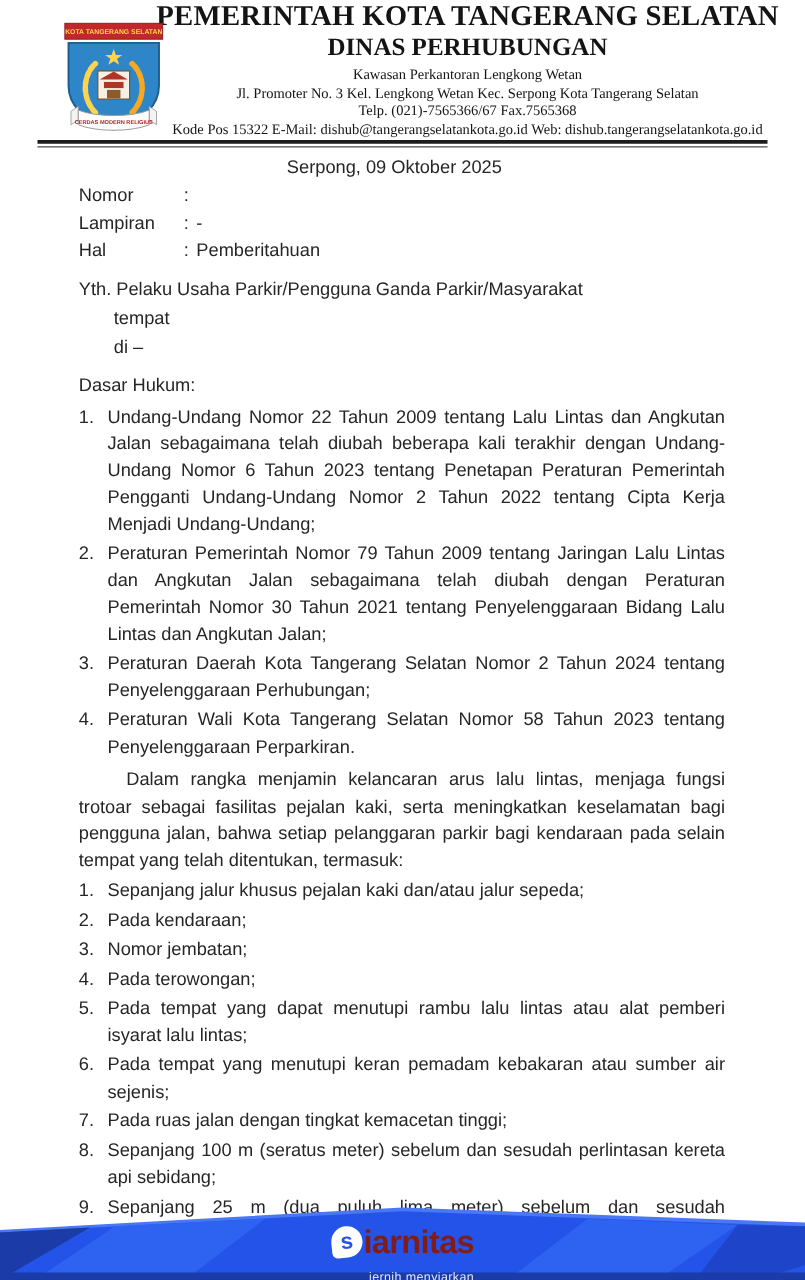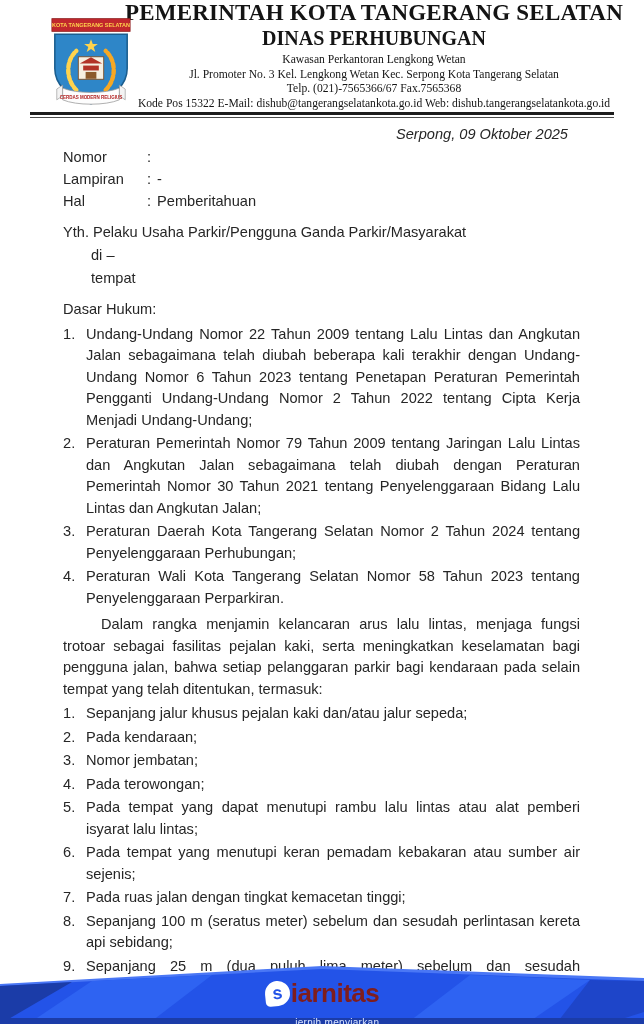--- a/index.html
+++ b/index.html
@@ -13,21 +13,21 @@
   .letterhead{position:relative;padding-top:0;height:106px;}
   .emblem{position:absolute;left:47px;top:17px;width:88px;height:104px;}
   .lh-text{margin-left:112px;margin-right:8px;text-align:center;
     font-family:"Liberation Serif","DejaVu Serif",serif;color:#141414;}
   .lh-title1{font-size:23px;font-weight:bold;letter-spacing:.2px;line-height:26px;}
   .lh-title2{font-size:20px;font-weight:bold;line-height:23px;margin-top:1px;}
   .lh-addr{font-size:11.6px;line-height:14.5px;margin-top:3px;}
   .lh-rule{margin:6px 30px 0 30px;border-top:3px solid #1c1c1c;border-bottom:1px solid #4a4a4a;height:2px;}
   
   .content{padding:0 64px 0 63px;font-size:14.6px;}
-  .dateline{margin:6px 12px 0 0;text-align:right;line-height:20px;font-style:italic;}
+  .dateline{margin:6px 12px 0 0;text-align:center;line-height:20px;}
   .meta{margin-top:2px;}
   .meta-row{display:flex;line-height:22px;}
   .meta-label{width:84px;flex:0 0 84px;}
   .meta-colon{margin-right:6px;}
   .addressee{margin-top:9px;line-height:23px;}
   .addr-indent{margin-left:28px;}
   .legal-heading{margin-top:9px;line-height:21.5px;}
   ol.letter-list{list-style:none;margin:3px 0 0 0;padding:0;counter-reset:item;}
   ol.letter-list li{position:relative;padding-left:23px;margin-bottom:2px;
     line-height:21.5px;text-align:justify;counter-increment:item;}
@@ -104,22 +104,22 @@
       </div>
       <div class="meta-row">
         <span class="meta-label">Hal</span>
         <span class="meta-colon">:</span>
         <span>Pemberitahuan</span>
       </div>
     </div>
 
     <div class="addressee">
       <div>Yth. Pelaku Usaha Parkir/Pengguna Ganda Parkir/Masyarakat</div>
+      <div class="addr-indent">tempat</div>
       <div class="addr-indent">di –</div>
-      <div class="addr-indent">tempat</div>
     </div>
 
     <div class="legal-heading">Dasar Hukum:</div>
 
     <ol class="letter-list">
       <li>Undang-Undang Nomor 22 Tahun 2009 tentang Lalu Lintas dan Angkutan Jalan sebagaimana telah diubah beberapa kali terakhir dengan Undang-Undang Nomor 6 Tahun 2023 tentang Penetapan Peraturan Pemerintah Pengganti Undang-Undang Nomor 2 Tahun 2022 tentang Cipta Kerja Menjadi Undang-Undang;</li>
       <li>Peraturan Pemerintah Nomor 79 Tahun 2009 tentang Jaringan Lalu Lintas dan Angkutan Jalan sebagaimana telah diubah dengan Peraturan Pemerintah Nomor 30 Tahun 2021 tentang Penyelenggaraan Bidang Lalu Lintas dan Angkutan Jalan;</li>
       <li>Peraturan Daerah Kota Tangerang Selatan Nomor 2 Tahun 2024 tentang Penyelenggaraan Perhubungan;</li>
       <li>Peraturan Wali Kota Tangerang Selatan Nomor 58 Tahun 2023 tentang Penyelenggaraan Perparkiran.</li>
     </ol>

